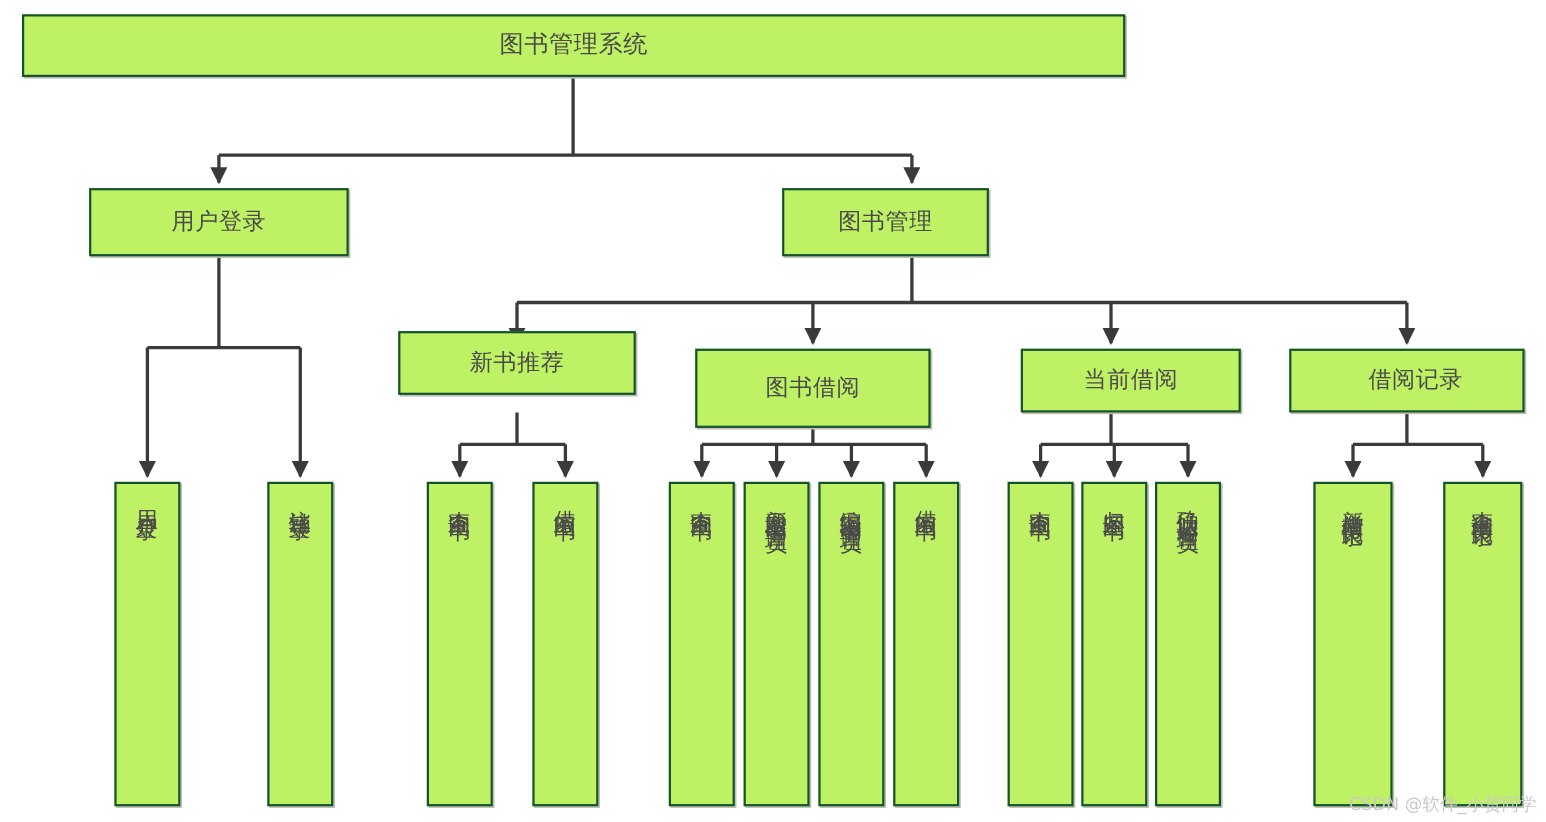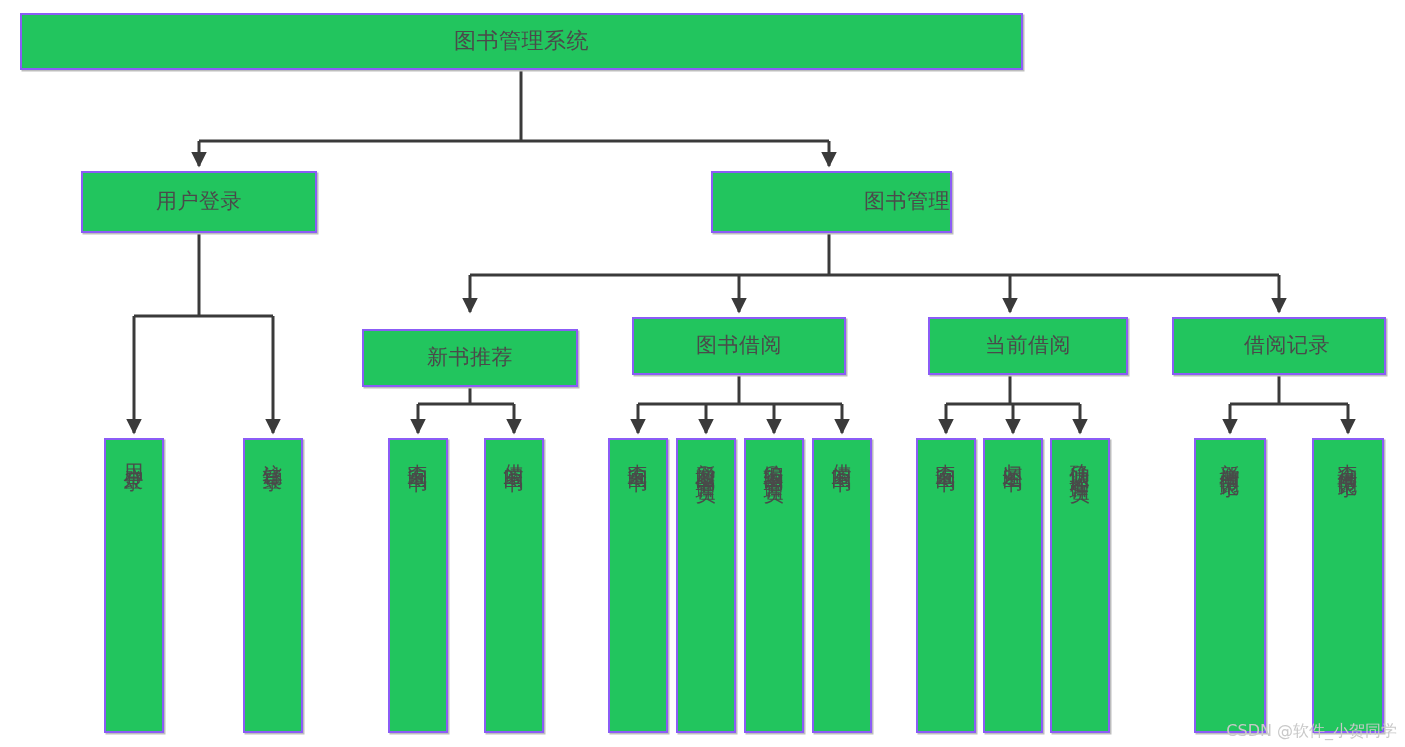--- a/index.html
+++ b/index.html
@@ -8,22 +8,22 @@
     background:#ffffff;
     font-family:"DejaVu Sans","Liberation Sans",sans-serif;
     overflow:hidden;
     position:relative;
   }
   #diagram-root{position:absolute;left:0;top:0;width:1405px;height:747px;}
   svg#tree{position:absolute;left:0;top:0;width:1405px;height:747px;}
   .node-box{
     position:absolute;
     box-sizing:border-box;
-    background:#22c55e;
-    border:2px solid #8b5cf6;
+    background:#bef264;
+    border:2px solid #14532d;
     box-shadow:1.5px 1.5px 0 0 #bdbdbd;
     display:flex;
     align-items:center;
     justify-content:center;
   }
   .node-label{
     color:#4a4a4a;
     font-size:21px;
     letter-spacing:0.5px;
     white-space:nowrap;
@@ -110,28 +110,28 @@
     </g>
   </svg>
 
   <div class="node-box root" style="left:20px;top:13px;width:1003px;height:57px;">
     <span class="node-label">图书管理系统</span>
   </div>
 
   <div class="node-box" style="left:81px;top:171px;width:236px;height:62px;">
     <span class="node-label">用户登录</span>
   </div>
-  <div class="node-box" style="left:711px;top:171px;width:241px;height:62px;justify-content:flex-end;">
+  <div class="node-box" style="left:711px;top:171px;width:188px;height:62px;">
     <span class="node-label">图书管理</span>
   </div>
 
-  <div class="node-box" style="left:362px;top:329px;width:216px;height:58px;">
+  <div class="node-box" style="left:362px;top:301px;width:216px;height:58px;">
     <span class="node-label">新书推荐</span>
   </div>
-  <div class="node-box" style="left:632px;top:317px;width:214px;height:58px;">
+  <div class="node-box" style="left:632px;top:317px;width:214px;height:72px;">
     <span class="node-label">图书借阅</span>
   </div>
   <div class="node-box" style="left:928px;top:317px;width:200px;height:58px;">
     <span class="node-label">当前借阅</span>
   </div>
   <div class="node-box" style="left:1172px;top:317px;width:214px;height:58px;padding-left:16px;">
     <span class="node-label">借阅记录</span>
   </div>
 
   <div class="node-box vertical" style="left:104px;top:438px;width:60px;height:295px;">

